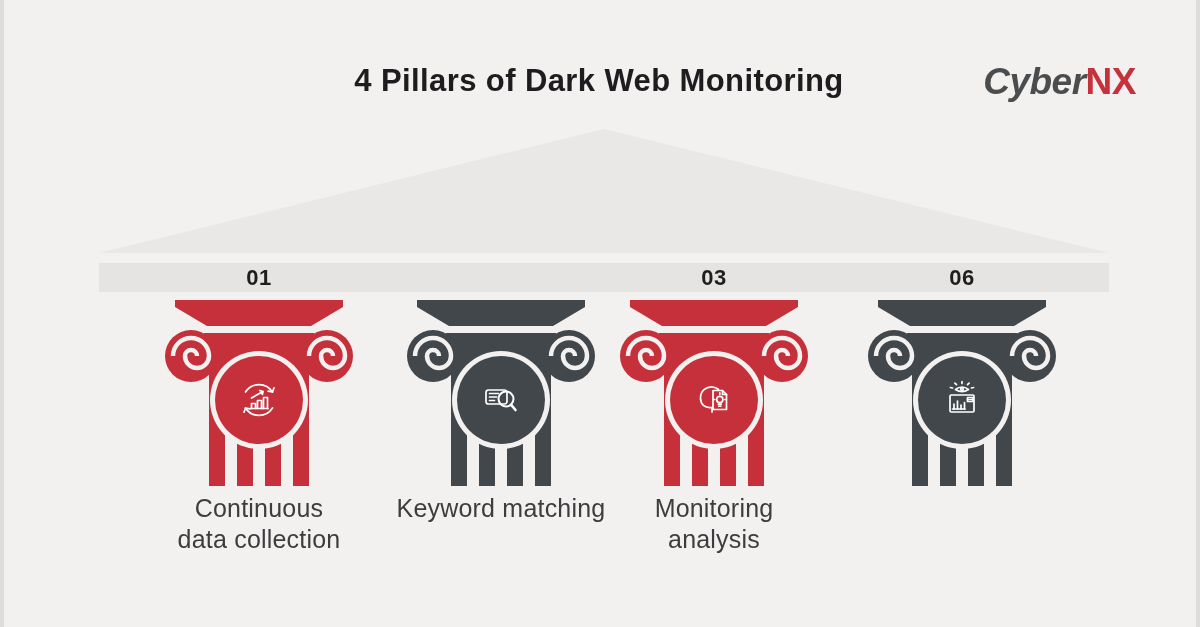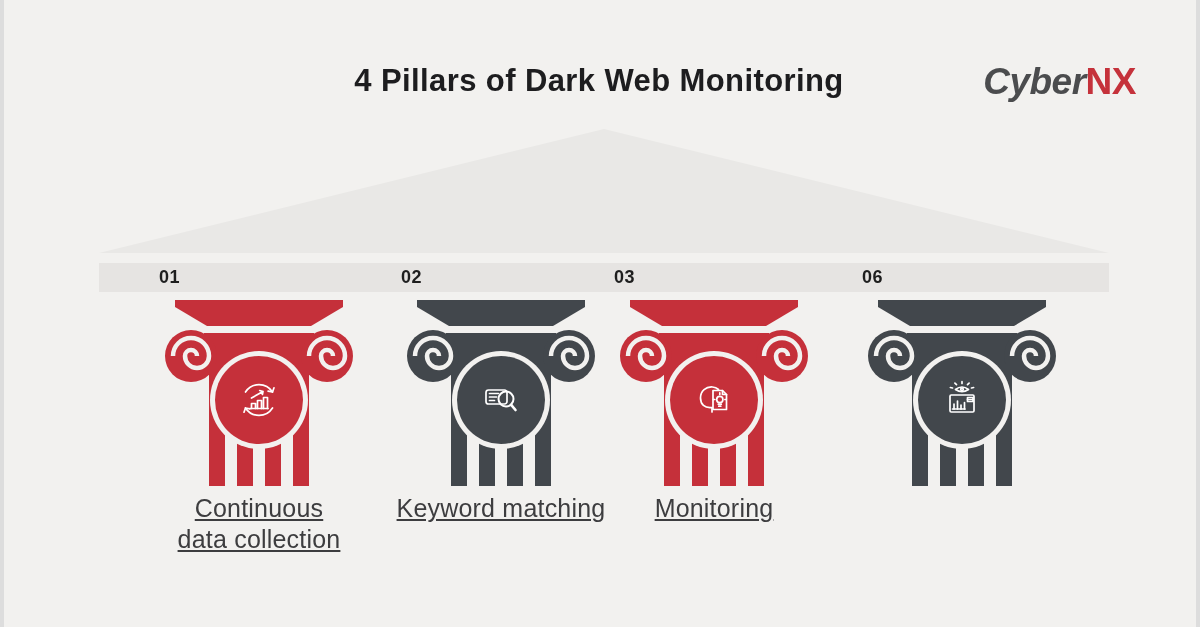--- a/index.html
+++ b/index.html
@@ -63,22 +63,22 @@
     width: 200px;
     height: 310px;
   }
   .pillar-number {
     position: absolute;
     top: 0;
     left: 0;
     right: 0;
     height: 29px;
     line-height: 29px;
-    text-align: left;
-    font-size: 18px;
+    text-align: center;
+    font-size: 22px;
     font-weight: 700;
     letter-spacing: 0.5px;
     color: var(--number_text, #1e1e1e);
   }
   .pillar-column {
     position: absolute;
     top: 37px;
     left: 5px;
     width: 190px;
     height: 190px;
@@ -88,21 +88,20 @@
     position: absolute;
     top: 230px;
     left: -30px;
     right: -30px;
     text-align: center;
     font-size: 25px;
     line-height: 31px;
     font-weight: 500;
     letter-spacing: 0.2px;
     color: var(--label_text, #3d3d3f);
-    text-decoration: underline;
   }
 
   .p1 { left: 155px; }
   .p2 { left: 397px; }
   .p3 { left: 610px; }
   .p4 { left: 858px; }
 
   .col-fill   { fill: var(--pillar-color, #444); }
   .col-groove { fill: none; stroke: var(--background, #f2f1ef); stroke-width: 4.5; }
   .badge-ring { fill: var(--background, #f2f1ef); }
@@ -154,21 +153,20 @@
         <path d="M -7.5 -2 L 4 -8.5 M 4 -8.5 l -0.6 3 M 4 -8.5 l -3.3 -1"></path>
       </g>
     </svg>
     <div class="pillar-label">
       <div>Continuous</div>
       <div>data collection</div>
     </div>
   </div>
 
   <div class="pillar p2" style="--pillar-color: #42474c;">
-    <div class="pillar-number">02</div>
     <svg class="pillar-column" viewBox="0 0 190 190">
       <path class="col-fill" d="M 11 0 L 179 0 L 179 7 L 147 26 L 43 26 L 11 7 Z"></path>
       <rect class="col-fill" x="40" y="33" width="110" height="37"></rect>
       <circle class="col-fill" cx="27" cy="56" r="26"></circle>
       <circle class="col-fill" cx="163" cy="56" r="26"></circle>
       <path class="col-groove" d="M 9 56 A 18 18 0 1 1 45 56 A 12 12 0 1 1 21 56 A 6 6 0 1 1 33 56"></path>
       <path class="col-groove" d="M 145 56 A 18 18 0 1 1 181 56 A 12 12 0 1 1 157 56 A 6 6 0 1 1 169 56"></path>
       <rect class="col-fill" x="45" y="64" width="16" height="122"></rect>
       <rect class="col-fill" x="73" y="64" width="16" height="122"></rect>
       <rect class="col-fill" x="101" y="64" width="16" height="122"></rect>
@@ -206,20 +204,21 @@
         <path d="M -2 12 L -2 7.5 C -9.5 8.5 -13.5 4 -13.5 -2 C -13.5 -9 -8 -13.5 -1.5 -13 C 1 -12.8 3 -11.8 4.5 -10.5"></path>
         <path d="M -1 -9.5 H 8.5 L 12.5 -5.5 V 9.5 H -1 Z"></path>
         <path d="M 8.5 -9.5 V -5.5 H 12.5"></path>
         <circle cx="5.8" cy="-0.5" r="3.1"></circle>
         <path d="M 4.3 4.2 h 3 M 4.8 6.2 h 2"></path>
         <path d="M 5.8 -5.6 v -1.5 M 0.8 -0.5 H -0.6 M 10.9 -0.5 h 1.4"></path>
       </g>
     </svg>
     <div class="pillar-label">
       <div>Monitoring</div>
+      <div>analysis</div>
     </div>
   </div>
 
   <div class="pillar p4" style="--pillar-color: #42474c;">
     <div class="pillar-number">06</div>
     <svg class="pillar-column" viewBox="0 0 190 190">
       <path class="col-fill" d="M 11 0 L 179 0 L 179 7 L 147 26 L 43 26 L 11 7 Z"></path>
       <rect class="col-fill" x="40" y="33" width="110" height="37"></rect>
       <circle class="col-fill" cx="27" cy="56" r="26"></circle>
       <circle class="col-fill" cx="163" cy="56" r="26"></circle>

